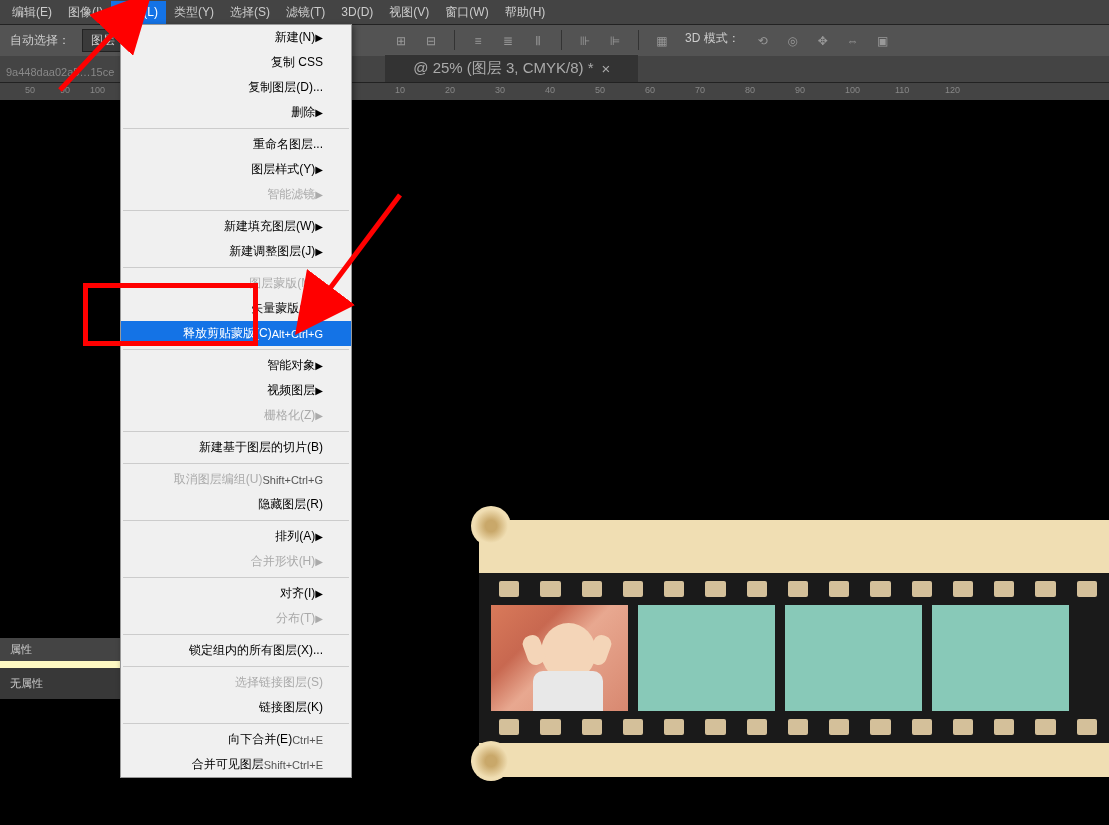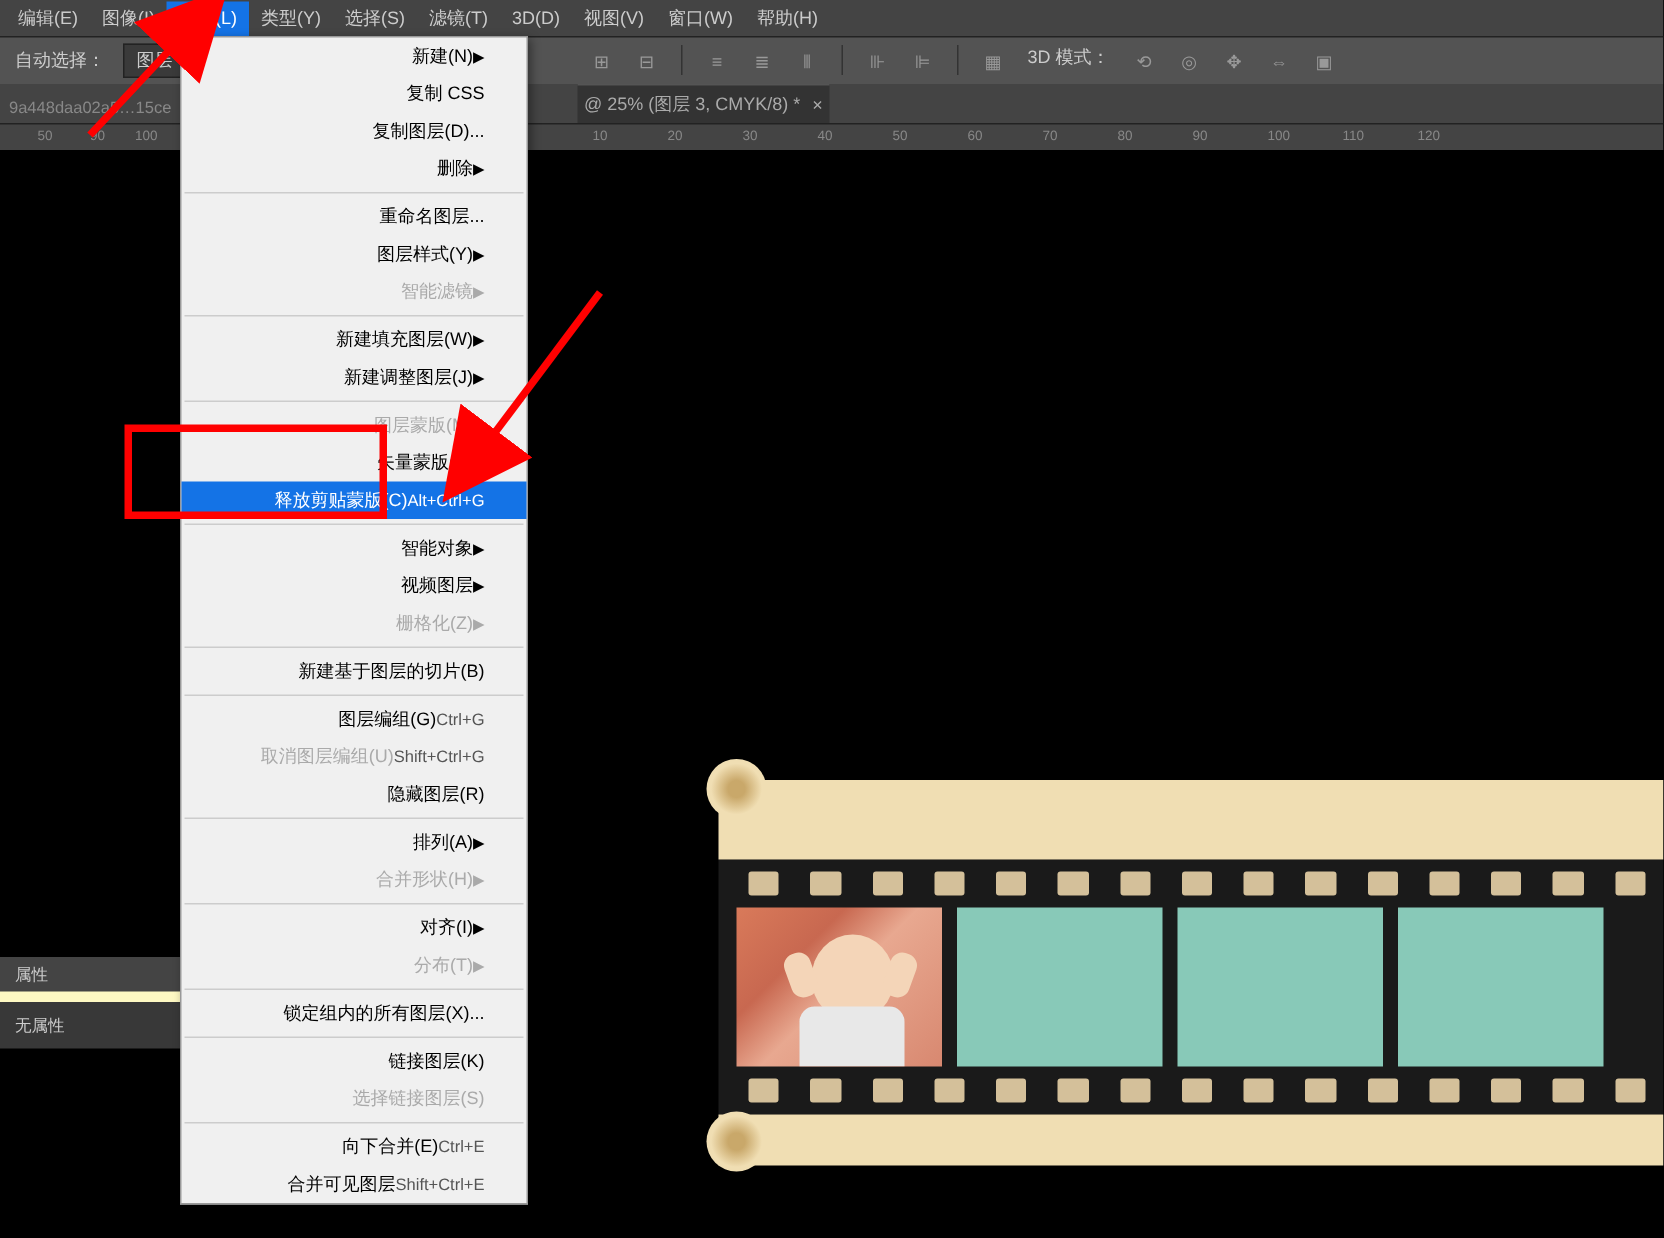--- a/index.html
+++ b/index.html
@@ -12,21 +12,21 @@
 .option-bar { background: #535353; height: 32px; border-top: 1px solid #222; display: flex; align-items: center; padding: 0 6px; gap: 8px; color: #ccc; }
 .option-label { padding: 0 4px; }
 .dropdown-field { background: #3a3a3a; border: 1px solid #222; padding: 2px 8px; min-width: 60px; display: flex; align-items: center; }
 
 .tool-group { display: flex; gap: 8px; margin-left: 240px; }
 .tool-icon { width: 22px; height: 22px; display: flex; align-items: center; justify-content: center; color: #999; }
 .tool-sep { width: 1px; height: 20px; background: #333; margin: 0 4px; }
 
 .tab-bar { background: #444; height: 26px; display: flex; align-items: flex-end; color: #aaa; }
 .tab-faded { padding: 4px 6px; color: #888; font-size: 11px; }
-.doc-tab { background: #333; padding: 4px 4px; border-top: 1px solid #555; display: flex; align-items: center; gap: 8px; margin-left: 265px; font-size: 12px; }
+.doc-tab { background: #333; padding: 4px 28px; border-top: 1px solid #555; display: flex; align-items: center; gap: 8px; margin-left: 265px; font-size: 15px; }
 .close-x { color: #aaa; cursor: default; }
 
 .ruler-h { background: #444; height: 18px; border-top: 1px solid #222; position: relative; overflow: hidden; font-size: 9px; color: #888; text-align: right; }
 .ruler-mark { position: absolute; top: 2px; }
 
 .canvas-area { position: absolute; top: 100px; left: 0; right: 0; bottom: 0; background: #000; }
 
 .properties-panel { position: absolute; left: 0; top: 538px; width: 120px; background: #383838; }
 .panel-tab { background: #444; padding: 4px 10px; font-size: 11px; color: #ccc; border-bottom: 7px solid #fef9c3; }
 .panel-body { padding: 8px 10px; color: #ccc; font-size: 11px; }
@@ -255,24 +255,20 @@
     </div>
     <div class="menu-item disabled">
       <span>栅格化(Z)</span>
       <span class="arrow">▶</span>
     </div>
     <div class="menu-sep"></div>
     <div class="menu-item">
       <span>新建基于图层的切片(B)</span>
     </div>
     <div class="menu-sep"></div>
-    <div class="menu-item">
-      <span>图层编组(G)</span>
-      <span class="shortcut">Ctrl+G</span>
-    </div>
     <div class="menu-item disabled">
       <span>取消图层编组(U)</span>
       <span class="shortcut">Shift+Ctrl+G</span>
     </div>
     <div class="menu-item">
       <span>隐藏图层(R)</span>
     </div>
     <div class="menu-sep"></div>
     <div class="menu-item">
       <span>排列(A)</span>
@@ -289,25 +285,25 @@
     </div>
     <div class="menu-item disabled">
       <span>分布(T)</span>
       <span class="arrow">▶</span>
     </div>
     <div class="menu-sep"></div>
     <div class="menu-item">
       <span>锁定组内的所有图层(X)...</span>
     </div>
     <div class="menu-sep"></div>
+    <div class="menu-item disabled">
+      <span>选择链接图层(S)</span>
+    </div>
     <div class="menu-item">
       <span>链接图层(K)</span>
-    </div>
-    <div class="menu-item disabled">
-      <span>选择链接图层(S)</span>
     </div>
     <div class="menu-sep"></div>
     <div class="menu-item">
       <span>向下合并(E)</span>
       <span class="shortcut">Ctrl+E</span>
     </div>
     <div class="menu-item">
       <span>合并可见图层</span>
       <span class="shortcut">Shift+Ctrl+E</span>
     </div>

